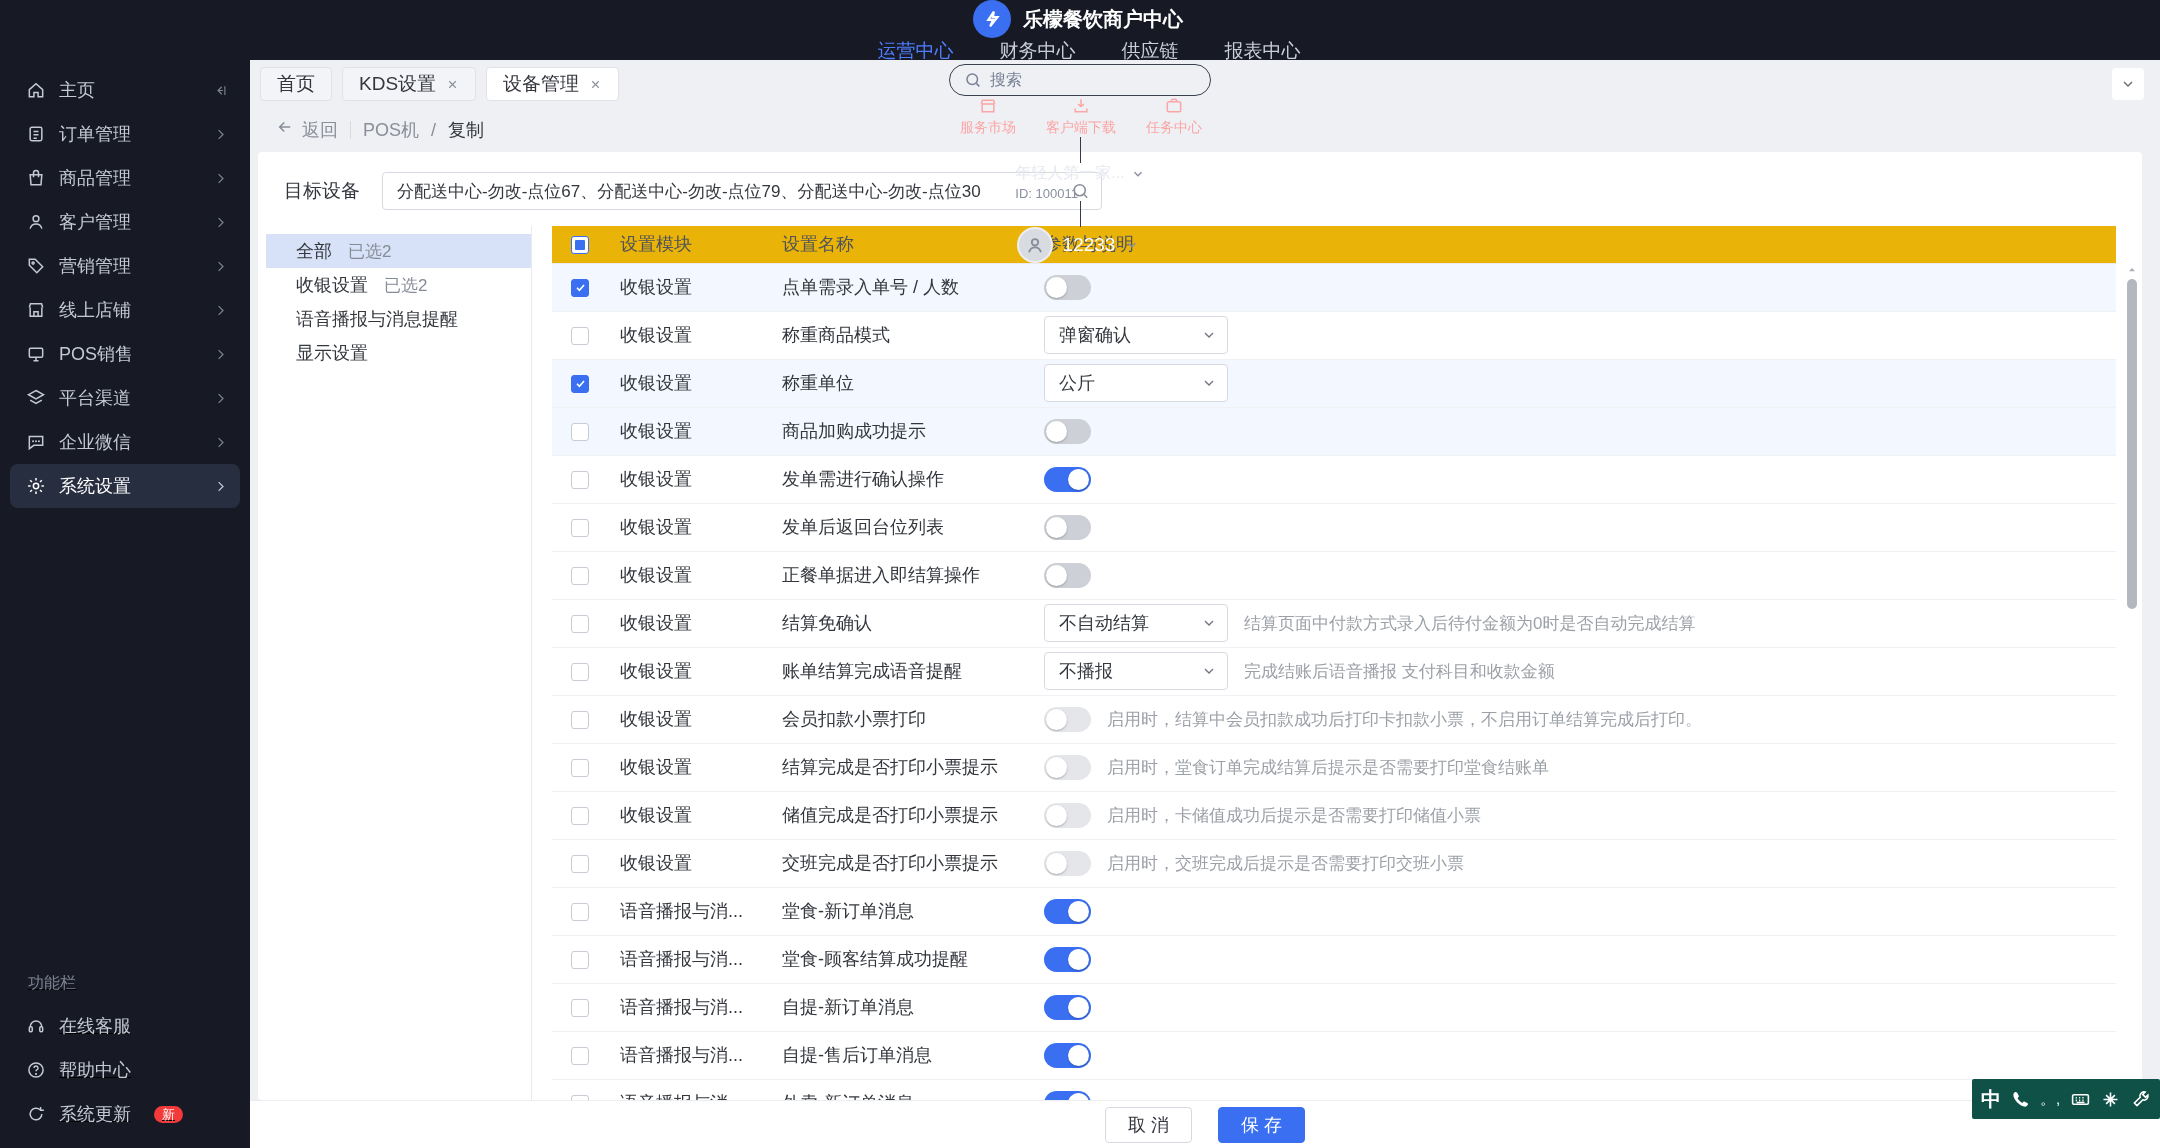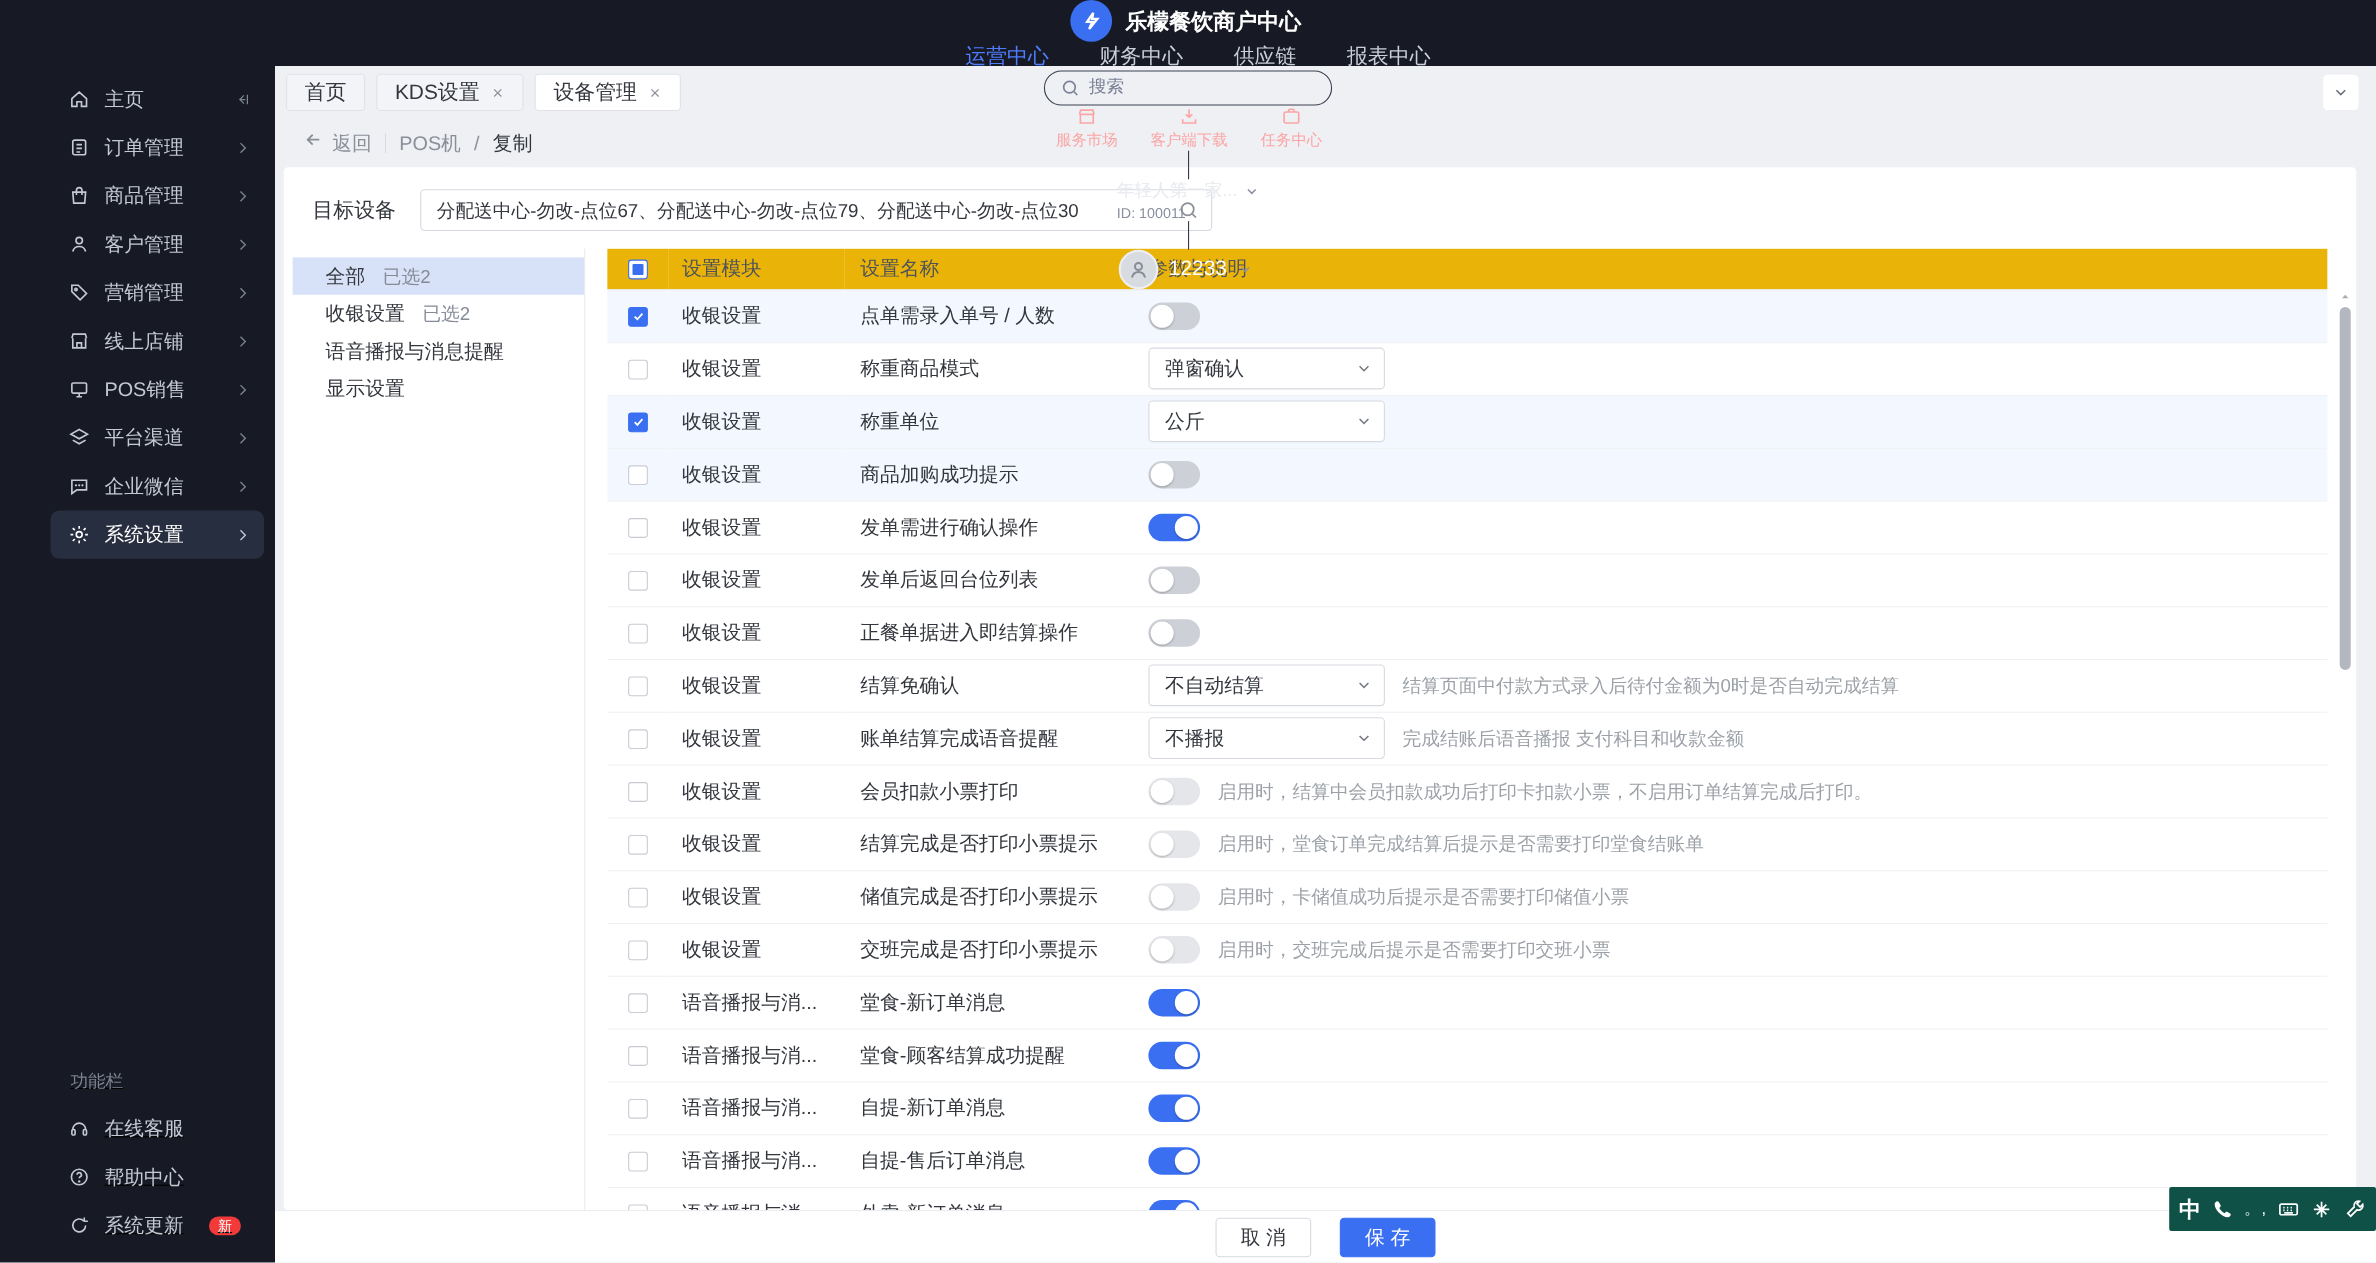--- a/index.html
+++ b/index.html
@@ -30,21 +30,21 @@
 .acc-top{display:flex;align-items:center;gap:6px;color:#e6e9ef;font-size:16px;white-space:nowrap;}
 .acc-top .ic{width:14px;height:14px;display:flex;color:#8a90a0;}
 .acc-id{font-size:13px;color:#8a90a0;margin-top:2px;text-align:left;}
 .userbox{display:flex;align-items:center;gap:10px;margin:0 24px 0 20px;cursor:pointer;}
 .avatar{width:36px;height:36px;border-radius:50%;background:#d8dbe0;display:flex;align-items:center;justify-content:center;color:#878d98;border:2px solid #eceef2;}
 .avatar svg{width:22px;height:22px;}
 .unum{color:#fff;font-size:19px;}
 .userbox .chev{width:14px;height:14px;display:flex;color:#8a90a0;}
 
 
-.sidebar{position:absolute;top:60px;left:0;width:250px;height:1088px;background:#171a24;z-index:20;display:flex;flex-direction:column;padding-left:36px;}
+.sidebar{position:absolute;top:60px;left:0;width:250px;height:1088px;background:#171a24;z-index:20;display:flex;flex-direction:column;}
 .snav{padding-top:8px;}
 .sitem{height:44px;display:flex;align-items:center;gap:13px;padding:0 12px 0 16px;margin:0 10px;border-radius:8px;color:#c4c9d4;font-size:18px;cursor:pointer;white-space:nowrap;}
 .sitem .ic{width:20px;height:20px;display:flex;flex:none;}
 .sitem .schev{margin-left:auto;width:15px;height:15px;display:flex;color:#7c8291;}
 .sitem.active{background:#272e40;color:#fff;}
 .sitem.active .schev{color:#c4c9d4;}
 .sfooter{margin-top:auto;padding-bottom:12px;text-decoration:underline;}
 .sflabel{height:42px;display:flex;align-items:center;padding:0 28px;color:#7c8291;font-size:16px;}
 .badge-new{margin-left:10px;background:#f23a3a;color:#fff;font-size:13px;border-radius:9px;padding:2px 8px;line-height:1;}
 
@@ -90,21 +90,21 @@
 .checkbox svg{width:13px;height:13px;}
 .checkbox.checked{background:#3a6ff2;border-color:#3a6ff2;}
 .checkbox.ind{border-color:#3a6ff2;}
 .checkbox.ind::after{content:"";width:10px;height:10px;background:#3a6ff2;border-radius:1px;}
 .param{display:flex;align-items:center;gap:16px;min-width:0;}
 .toggle{position:relative;display:inline-block;width:47px;height:25px;border-radius:13px;background:#cdd0d6;flex:none;cursor:pointer;}
 .toggle .knob{position:absolute;top:2px;left:2px;width:21px;height:21px;border-radius:50%;background:#fff;box-shadow:0 1px 2px rgba(0,0,0,.25);}
 .toggle.on{background:#3a6ff2;}
 .toggle.on .knob{left:auto;right:2px;}
 .toggle.dis{background:#e4e6ea;}
-.sel{position:relative;display:inline-flex;align-items:center;width:215px;height:38px;border:1px solid #d6d9df;border-radius:4px;padding:0 36px 0 14px;background:#fff;font-size:18px;color:#33373d;flex:none;cursor:pointer;}
+.sel{position:relative;display:inline-flex;align-items:center;width:184px;height:38px;border:1px solid #d6d9df;border-radius:4px;padding:0 36px 0 14px;background:#fff;font-size:18px;color:#33373d;flex:none;cursor:pointer;}
 .sel .chev{position:absolute;right:10px;width:16px;height:16px;display:flex;color:#70757d;}
 .sval{overflow:hidden;text-overflow:ellipsis;white-space:nowrap;}
 .desc{font-size:17px;color:#9ca1a8;overflow:hidden;text-overflow:ellipsis;white-space:nowrap;min-width:0;}
 
 .sbar{position:absolute;right:4px;top:37px;bottom:0;width:12px;z-index:5;}
 .sb-up{position:absolute;top:2px;left:1px;width:10px;height:10px;display:flex;color:#a7abb3;}
 .sb-down{position:absolute;bottom:4px;left:1px;width:10px;height:10px;display:flex;color:#a7abb3;}
 .sb-thumb{position:absolute;top:16px;left:1px;width:10px;height:330px;border-radius:5px;background:#b3b7bf;cursor:pointer;}
 
 .actionbar{position:absolute;left:0;right:0;bottom:0;height:48px;background:#fff;border-top:1px solid #ecedf1;display:flex;align-items:center;justify-content:center;gap:26px;z-index:10;}

